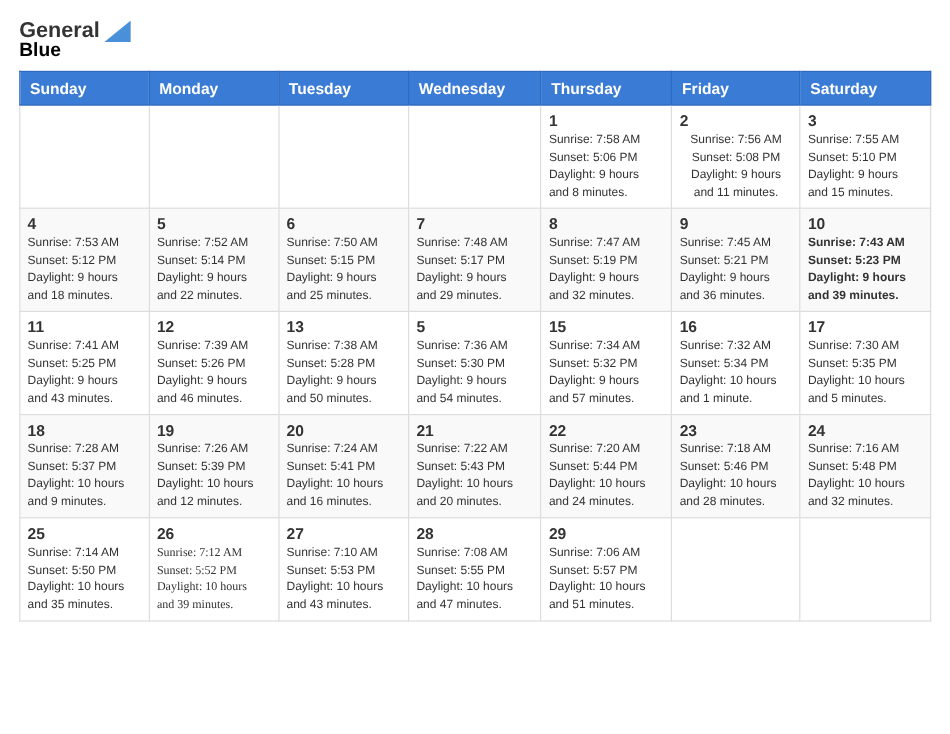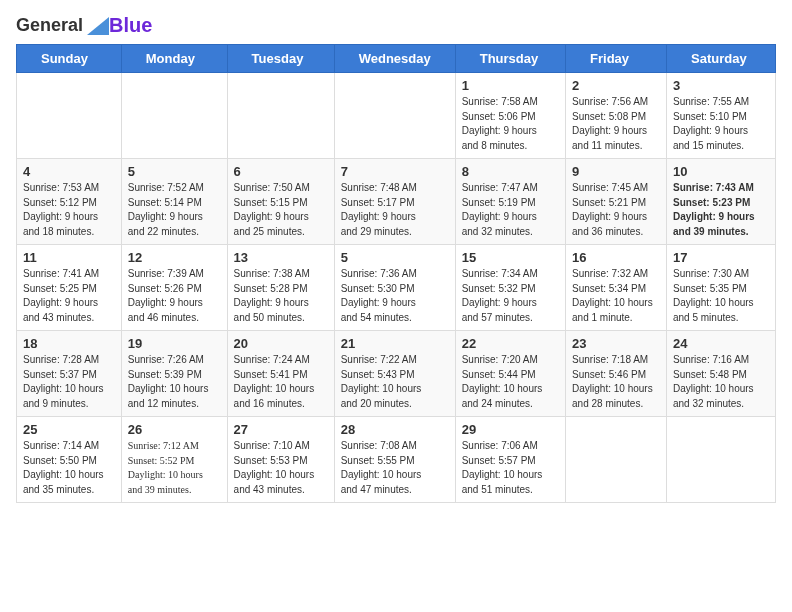--- a/index.html
+++ b/index.html
@@ -36,21 +36,21 @@
     .calendar {
       width: 100%;
       border-collapse: collapse;
       border: 1px solid #ccc;
     }
     .calendar th {
       background-color: #3a7bd5;
       color: #fff;
       font-size: 13px;
       font-weight: bold;
-      padding: 6px 24px;
+      padding: 6px 8px;
       text-align: left;
       border: 1px solid #2d6abf;
     }
     .calendar td {
       vertical-align: top;
       border: 1px solid #ddd;
       padding: 5px 6px;
       width: 113px;
       min-height: 85px;
       font-size: 10.5px;
@@ -72,28 +72,28 @@
     }
     .empty-cell {
       background: #fff !important;
     }
   </style>
 </head>
 <body>
 
 <div class="header">
   <div class="logo">
-  <div style="display:flex;flex-direction:row;align-items:flex-start;line-height:1.1;">
+  <div style="display:flex;flex-direction:column;align-items:flex-start;line-height:1.1;">
     <div style="display:flex;align-items:center;gap:4px;">
       <span style="font-size:18px;font-weight:bold;color:#333;">General</span>
       <svg width="22" height="18" viewBox="0 0 22 18">
         <polygon points="0,18 22,0 22,18" fill="#4a90d9"></polygon>
       </svg>
     </div>
-    <span style="font-size:20px;font-weight:bold;color:#6d28d9;margin-top:-2px;">Blue</span>
+    <span style="font-size:16px;font-weight:bold;color:#000000;margin-top:-2px;">Blue</span>
   </div>
 </div>
   <div class="title-area">
     <div class="month-title"></div>
     <div class="location"></div>
   </div>
 </div>
 
 <table class="calendar">
   <thead>
@@ -115,21 +115,21 @@
         <td class="empty-cell"></td>
         <td>
           <div class="day-number">1</div>
           <div class="day-info" style="white-space: pre-line;">Sunrise: 7:58 AM
 Sunset: 5:06 PM
 Daylight: 9 hours
 and 8 minutes.</div>
         </td>
         <td>
           <div class="day-number">2</div>
-          <div class="day-info" style="white-space: pre-line;">Sunrise: 7:56 AM
+          <div class="day-info" style="white-space: pre-line; text-align: center;">Sunrise: 7:56 AM
 Sunset: 5:08 PM
 Daylight: 9 hours
 and 11 minutes.</div>
         </td>
         <td>
           <div class="day-number">3</div>
           <div class="day-info" style="white-space: pre-line;">Sunrise: 7:55 AM
 Sunset: 5:10 PM
 Daylight: 9 hours
 and 15 minutes.</div>

